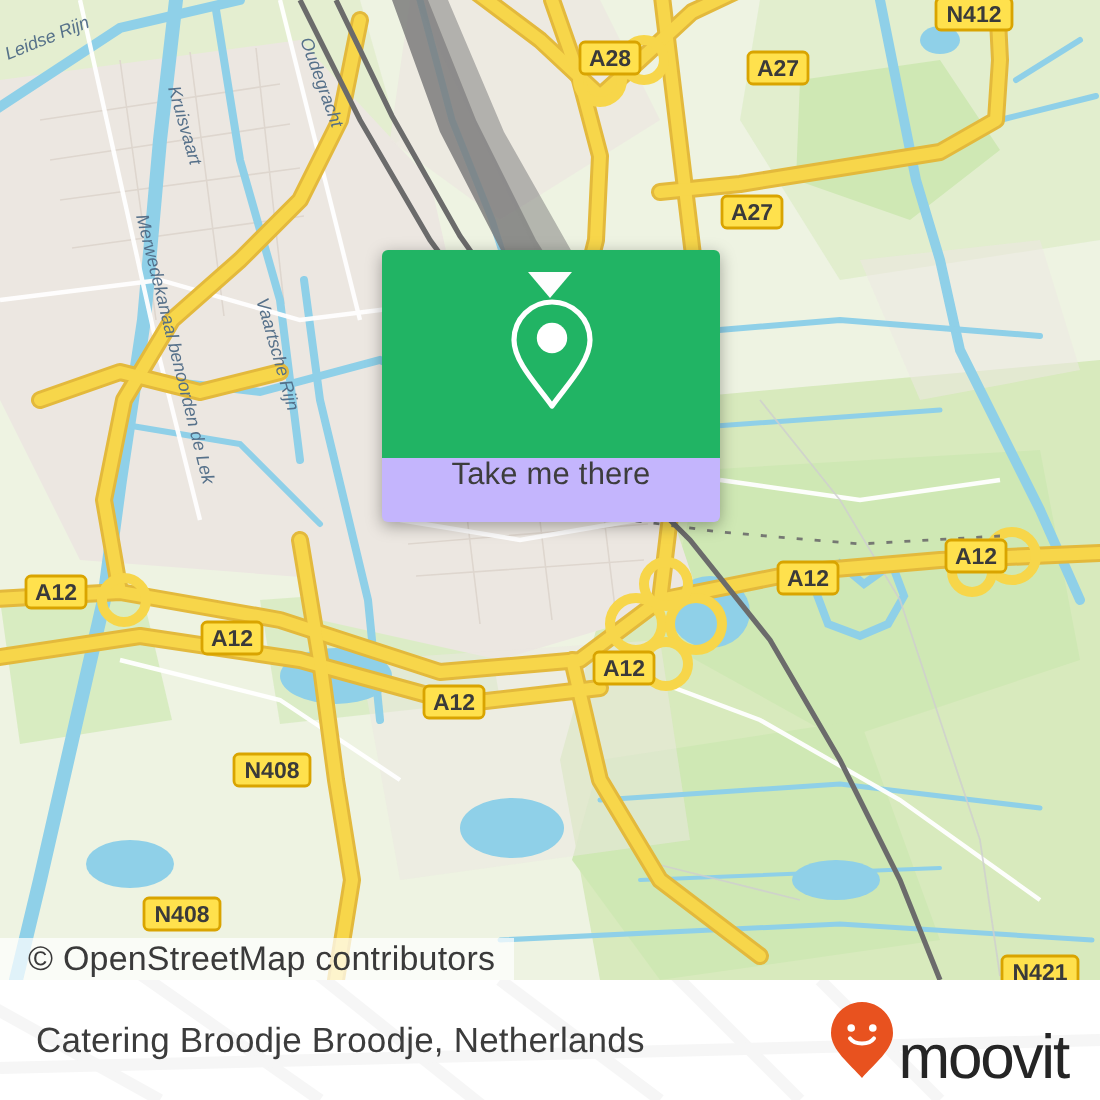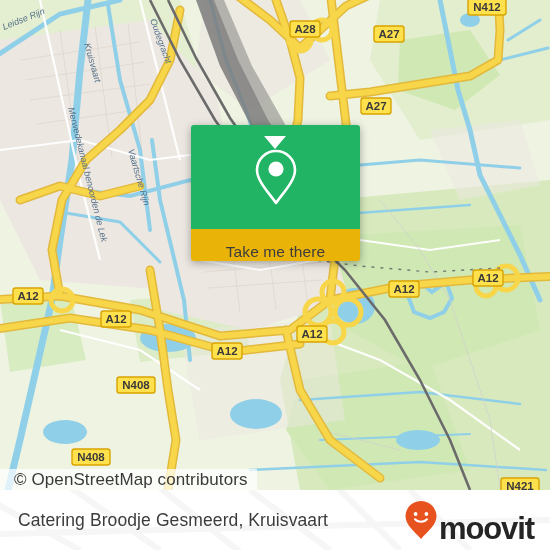--- a/index.html
+++ b/index.html
@@ -27,23 +27,23 @@
   .callout{
     position:absolute;left:191px;top:125px;width:169px;
     filter:drop-shadow(0 2px 4px rgba(0,0,0,.33));
   }
   .callout-top{
     height:104px;background:#21b464;
     border-radius:3px 3px 0 0;
     display:flex;align-items:center;justify-content:center;
   }
   .callout-bottom{
-    height:32px;background:#eab308;
+    height:32px;background:#c4b5fd;
     border-radius:0 0 3px 3px;
-    display:flex;align-items:flex-end;justify-content:center;
+    display:flex;align-items:flex-start;justify-content:center;
   }
   .callout-label{
     font-size:15.5px;color:#3d3d3d;letter-spacing:.1px;
   }
   .callout-tip{
     position:absolute;left:50%;top:136px;margin-left:-11px;
     width:0;height:0;
     border-left:11px solid transparent;
     border-right:11px solid transparent;
     border-top:13px solid #fdfdfd;
@@ -58,21 +58,21 @@
     overflow:hidden;
   }
   .footer-bg{position:absolute;left:0;top:0;width:550px;height:60px;opacity:.30;}
   .footer-title{
     position:relative;
     font-size:17.5px;color:#3c3c3c;letter-spacing:.1px;white-space:nowrap;
   }
   .brand{position:relative;display:flex;align-items:center;gap:1px;}
   .brand-word{
     font-size:31px;color:#252525;letter-spacing:-1.1px;
-    line-height:31px;font-weight:700;margin-top:17px;
+    line-height:31px;font-weight:400;margin-top:17px;
   }
 </style>
 </head>
 <body>
 
 <div id="app">
 
   <div class="map">
     <svg width="550" height="490" viewBox="0 0 550 490">
       <defs>
@@ -303,21 +303,21 @@
   <div class="footer">
     <svg class="footer-bg" width="550" height="60" viewBox="0 0 550 60">
       <rect width="550" height="60" fill="#ffffff"></rect>
       <g stroke="#e2e2e2" stroke-width="6" fill="none">
         <path d="M-10,10 L80,60 M60,-10 L160,60 M150,-10 L250,70 M250,0 L330,60"></path>
         <path d="M330,-10 L400,60 M410,0 L470,60"></path>
         <path d="M0,44 L550,30"></path>
       </g>
     </svg>
 
-    <div class="footer-title">Catering Broodje Gesmeerd, Kruisvaart</div>
+    <div class="footer-title">Catering Broodje Broodje, Netherlands</div>
 
     <div class="brand">
       <svg width="34" height="40" viewBox="0 0 34 40">
         <path d="M17 1 C8.4 1 1.5 7.9 1.5 16.5 C1.5 25 11 32 17 39 C23 32 32.5 25 32.5 16.5 C32.5 7.9 25.6 1 17 1 Z" fill="#e8521f"></path>
         <circle cx="11.6" cy="14" r="1.9" fill="#ffffff"></circle>
         <circle cx="22.4" cy="14" r="1.9" fill="#ffffff"></circle>
         <path d="M11 19.2 C13.4 22.6 20.6 22.6 23 19.2" fill="none" stroke="#ffffff" stroke-width="2" stroke-linecap="round"></path>
       </svg>
       <span class="brand-word">moovit</span>
     </div>

